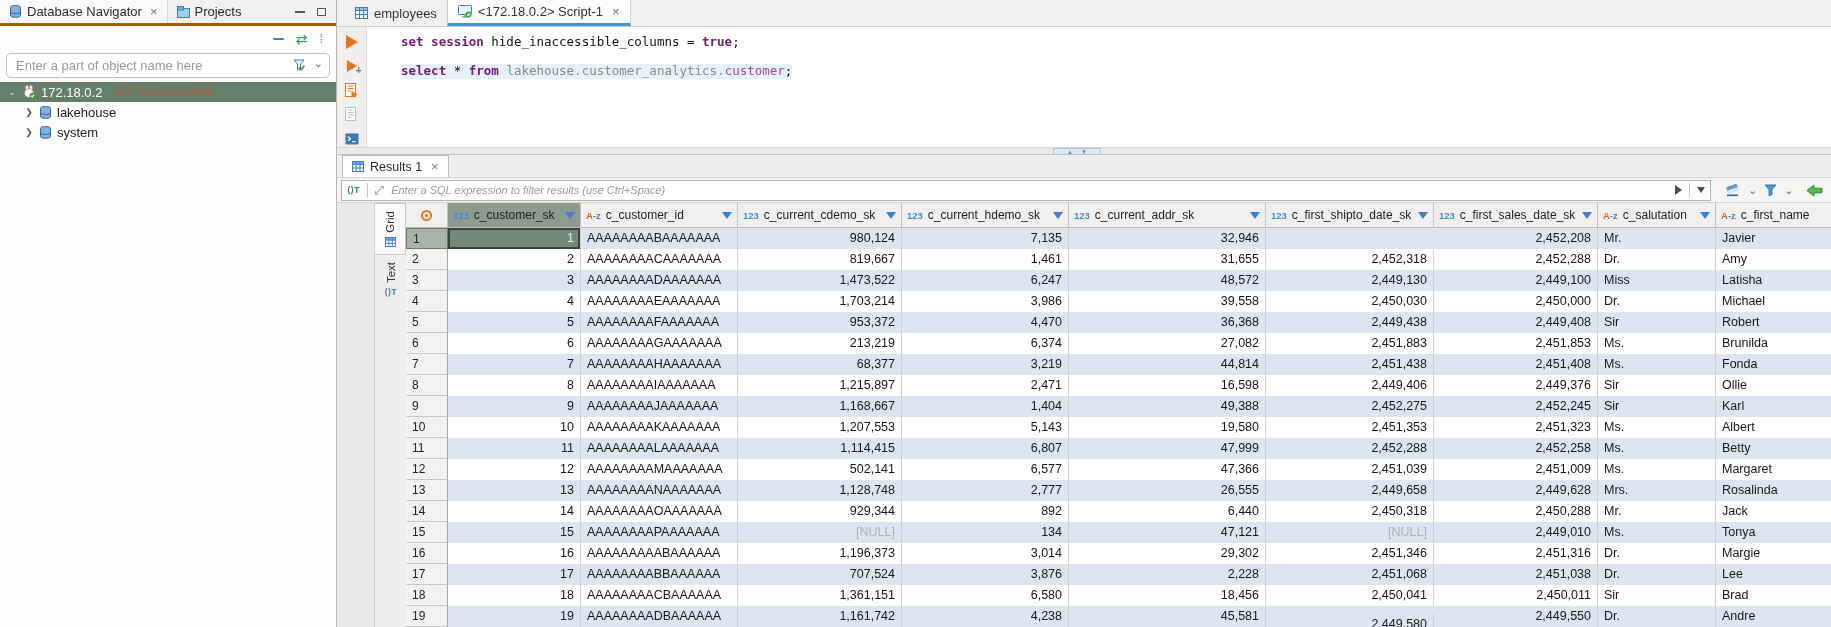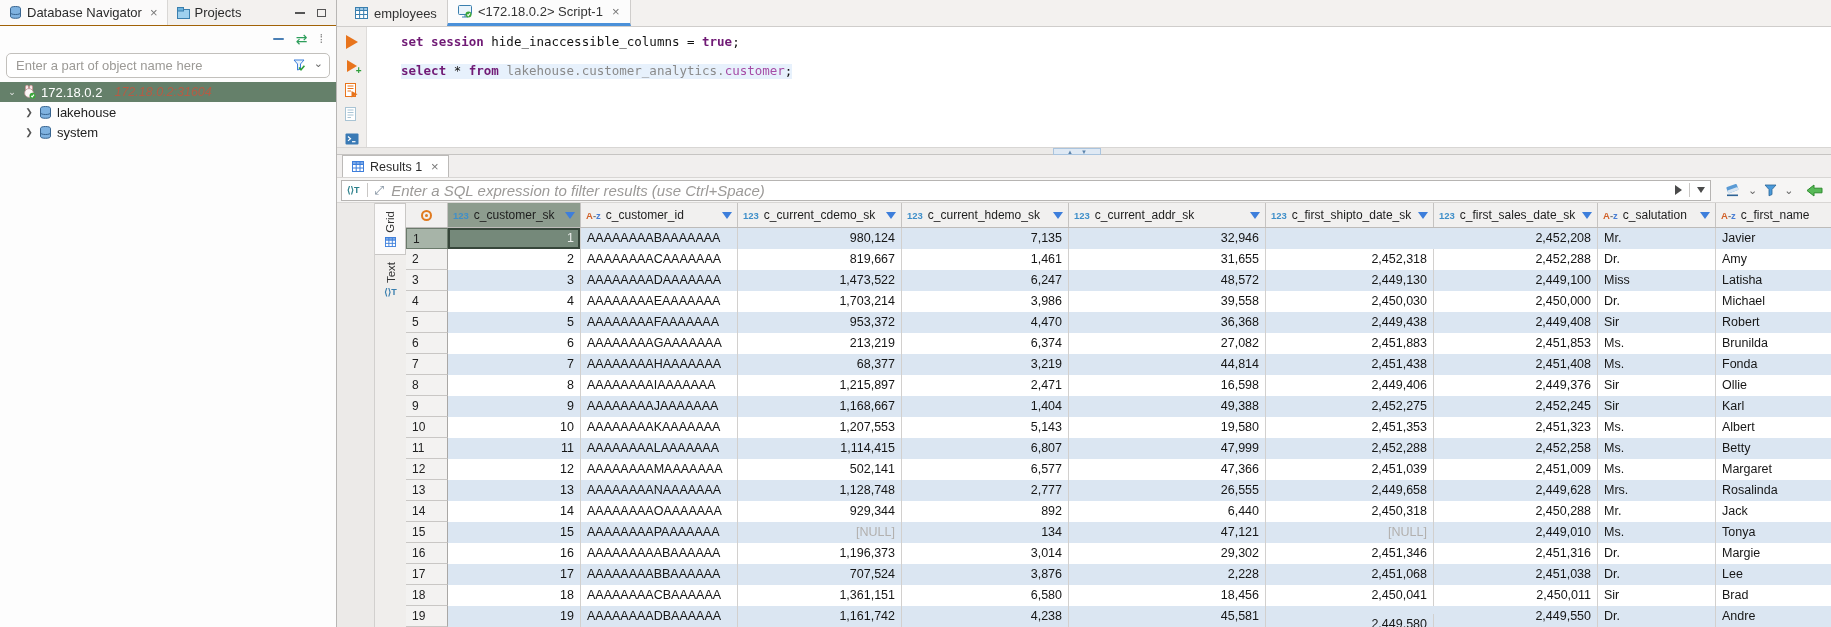--- a/index.html
+++ b/index.html
@@ -2,21 +2,21 @@
 <html><head>
 <meta charset="utf-8">
 <style>
   * { box-sizing: border-box; margin: 0; padding: 0; }
   html,body { width:1831px; height:627px; overflow:hidden; }
   body { font-family:"Liberation Sans", sans-serif; background:#f4f2f0; color:#222; position:relative; }
   svg { display:block; }
 
   
   .nav-panel { position:absolute; left:0; top:0; width:337px; height:627px; background:#fdfdfd; border-right:1px solid #b8b6b4; }
-  .nav-tabbar { height:26px; background:#f3f1ef; border-bottom:1px solid #a16207; display:flex; align-items:center; }
+  .nav-tabbar { height:26px; background:#f3f1ef; border-bottom:3px solid #a16207; display:flex; align-items:center; }
   .ptab { display:flex; align-items:center; gap:5px; height:100%; padding:0 9px; font-size:13px; color:#2b2b2b; }
   .ptab.active { background:#fbfafa; border-right:1px solid #d9d7d5; }
   .tab-close { color:#777; font-size:13px; margin-left:3px; cursor:pointer; }
   .win-btns { margin-left:auto; display:flex; gap:12px; padding-right:10px; align-items:center; }
   .min-glyph { width:10px; height:2px; background:#555; }
   .max-glyph { width:9px; height:8px; border:1.5px solid #555; }
   .nav-toolbar { height:25px; display:flex; justify-content:flex-end; align-items:center; gap:12px; padding-right:12px; background:#fdfdfd; }
   .collapse-glyph { width:11px; height:2px; background:#4a7fb5; border-radius:1px; }
   .link-glyph { color:#2e9e5b; font-size:14px; line-height:1; }
   .menu-glyph { color:#8a8a8a; font-size:13px; line-height:1; letter-spacing:1px; }
@@ -64,21 +64,21 @@
   
   .results { position:absolute; top:155px; left:0; width:100%; height:472px; background:#fff; display:flex; flex-direction:column; }
   .res-tabbar { height:23px; background:#f1efee; border-bottom:1px solid #d8d6d4; display:flex; align-items:flex-end; padding-left:5px; flex:none; }
   .rtab { height:22px; background:#fff; border:1px solid #bcbab8; border-bottom:none; display:flex; align-items:center; gap:6px; padding:0 9px; font-size:12.5px; color:#2b2b2b; }
   .res-filterbar { height:25px; background:#f6f5f4; border-bottom:1px solid #d8d6d4; display:flex; align-items:center; padding:0 4px; flex:none; }
   .filter-box { width:1370px; height:21px; background:#fff; border:1px solid #b6b4b2; display:flex; align-items:center; padding:0 5px; gap:7px; flex:none; }
   .ft-icon { font-size:9px; color:#2a7f8a; font-weight:bold; white-space:nowrap; }
   .query-text { color:#2f9e2f; font-size:13px; white-space:nowrap; }
   .vdiv { width:1px; height:14px; background:#c9c7c5; flex:none; }
   .expand-glyph { color:#7a8a9a; font-size:12px; }
-  .filter-placeholder { color:#9c9a98; font-style:italic; font-size:15px; white-space:nowrap; overflow:hidden; }
+  .filter-placeholder { color:#9c9a98; font-style:italic; font-size:11px; white-space:nowrap; overflow:hidden; }
   .fb-right { margin-left:auto; display:flex; align-items:center; gap:7px; }
   .apply-tri { width:0; height:0; border-left:7px solid #4b4b4b; border-top:5px solid transparent; border-bottom:5px solid transparent; }
   .dd-tri { width:0; height:0; border-top:6px solid #4b4b4b; border-left:4.5px solid transparent; border-right:4.5px solid transparent; }
   .bar-icons { display:flex; align-items:center; gap:7px; margin-left:13px; }
   .chev-sm { color:#666; font-size:11px; }
 
   .grid-wrap { flex:1; display:flex; overflow:hidden; }
   .side-strip { width:69px; flex:none; background:#eceae8; display:flex; }
   .side-strip .spacer { width:38px; border-right:1px solid #d2d0ce; }
   .side-tabs { flex:1; background:#f0eeec; display:flex; flex-direction:column; }

